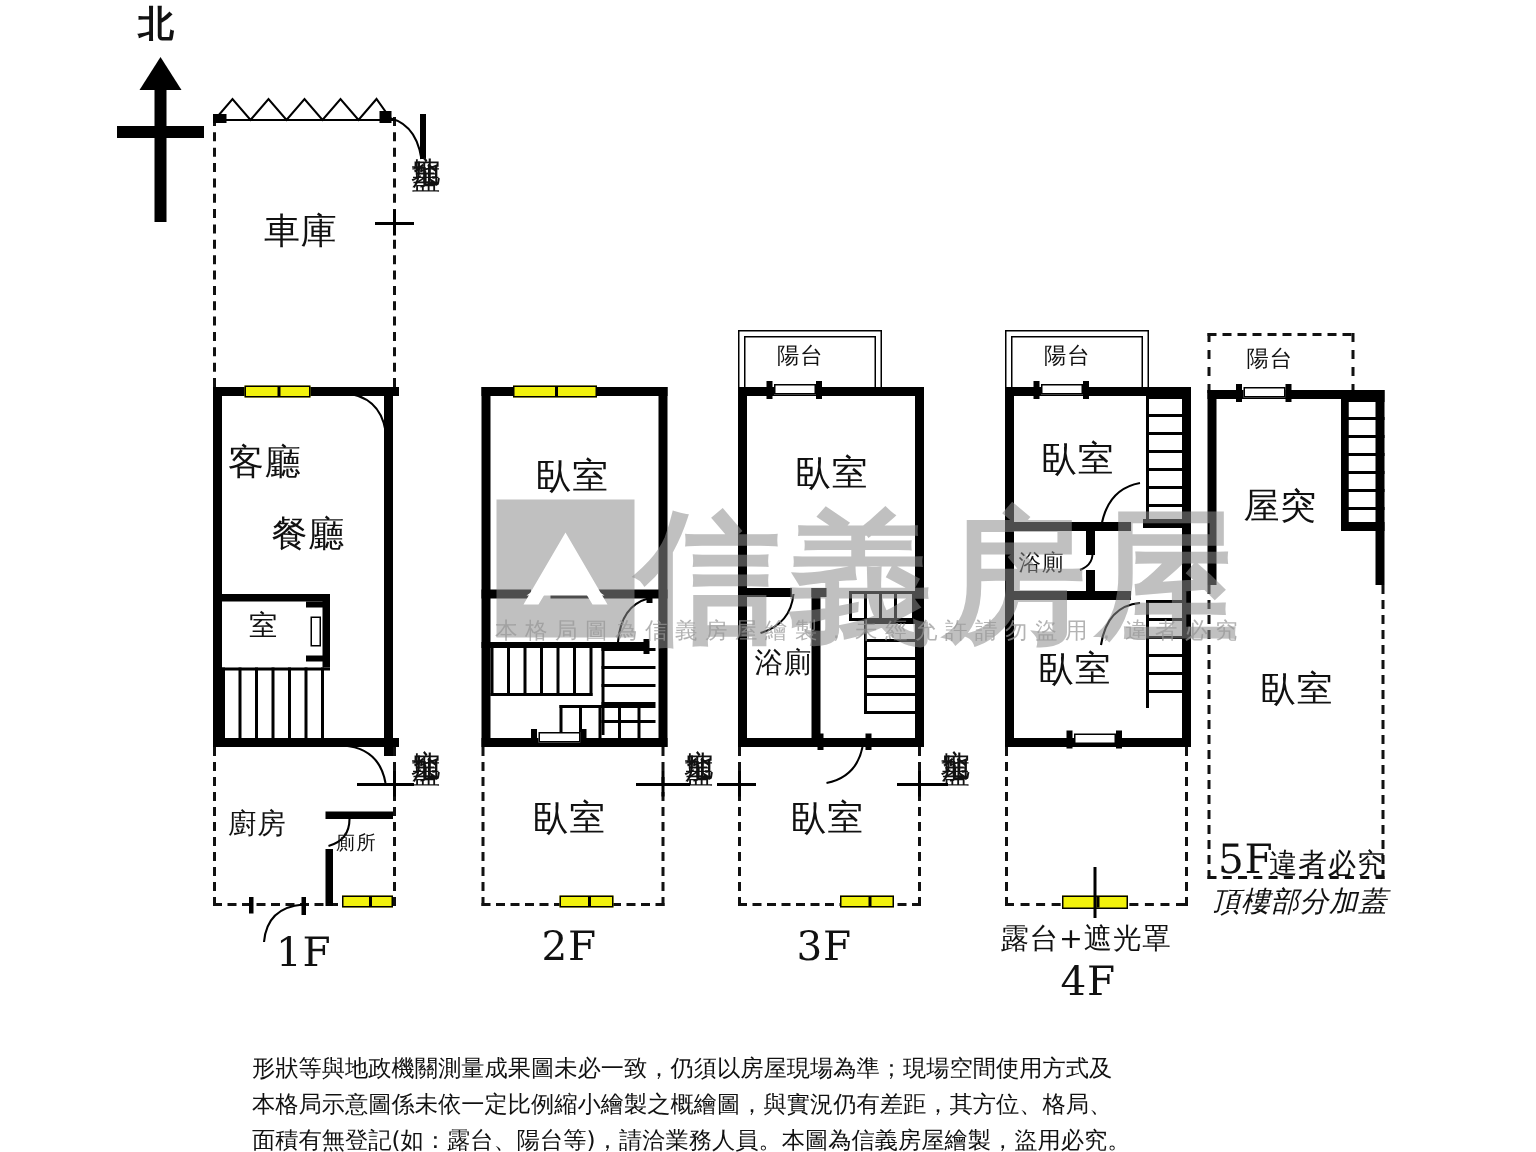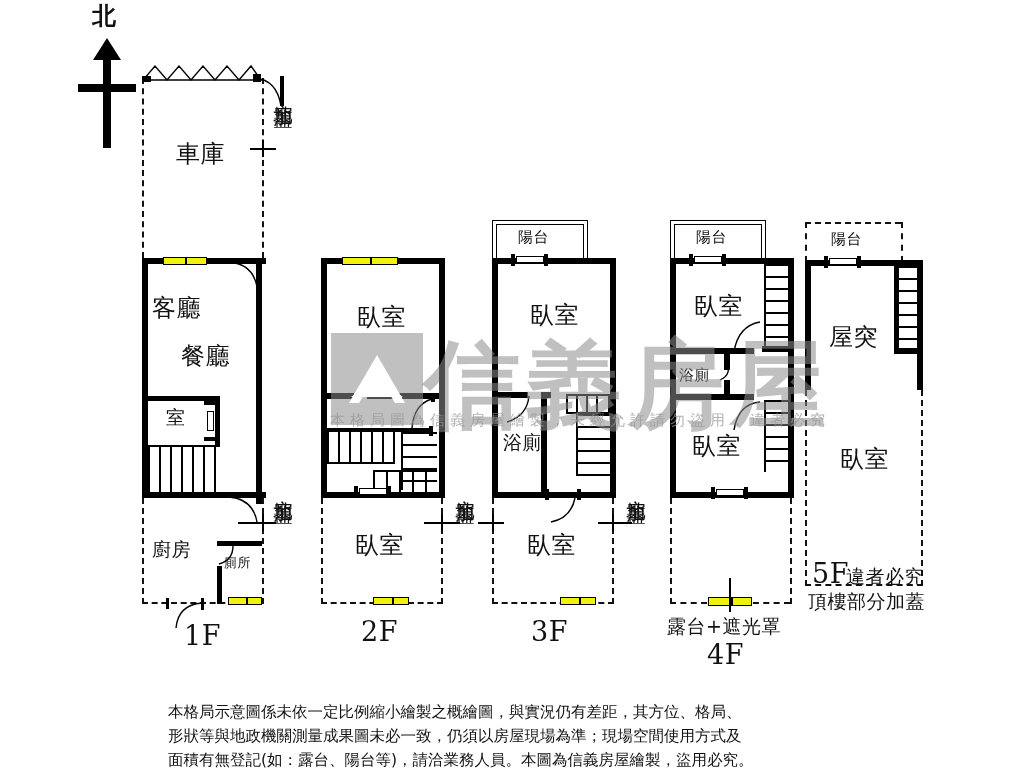--- a/index.html
+++ b/index.html
@@ -529,33 +529,33 @@
     <div class="wall" style="left:894px; top:266px; width:5px; height:86px;"></div>
 
     <div class="dash-v" style="left:805px; top:390px; height:196px;"></div>
     <div class="dash-v" style="left:921px; top:390px; height:196px;"></div>
     <div class="dash-h" style="left:805px; top:584px; width:118px;"></div>
 
     <div class="lbl lbl-big" style="left:840px; top:447px;">臥室</div>
 
     <div class="lbl lbl-floor" style="left:812px; top:560px;">5F</div>
     <div class="lbl lbl-mid" style="left:846px; top:567px;">違者必究</div>
-    <div class="lbl lbl-mid" style="left:808px; top:592px;">頂樓部分加蓋</div>
+    <div class="lbl lbl-mid" style="left:808px; top:592px;font-style:italic;">頂樓部分加蓋</div>
   </div>
 
   <div id="watermark">
     <div class="wm-logo" style="left:331px; top:333px;">
       <svg width="92" height="92" viewBox="0 0 92 92">
         <path d="M46 22 L18 70 L28 70 L46 40 L64 70 L74 70 Z" fill="#ffffff"></path>
         <path d="M46 34 C38 48 30 58 20 64 L46 64 L72 64 C62 58 54 48 46 34 Z" fill="#ffffff"></path>
       </svg>
     </div>
     <div class="wm-big" style="left:424px; top:322px;">信義房屋</div>
     <div class="wm-line" style="left:330px; top:411px;">本格局圖為信義房屋繪製，未經允許請勿盜用，違者必究</div>
   </div>
 
   <div id="footer">
+    <div>形狀等與地政機關測量成果圖未必一致，仍須以房屋現場為準；現場空間使用方式及</div>
     <div>本格局示意圖係未依一定比例縮小繪製之概繪圖，與實況仍有差距，其方位、格局、</div>
-    <div>形狀等與地政機關測量成果圖未必一致，仍須以房屋現場為準；現場空間使用方式及</div>
     <div>面積有無登記(如：露台、陽台等)，請洽業務人員。本圖為信義房屋繪製，盜用必究。</div>
   </div>
 
 </div>
 
 </body></html>

